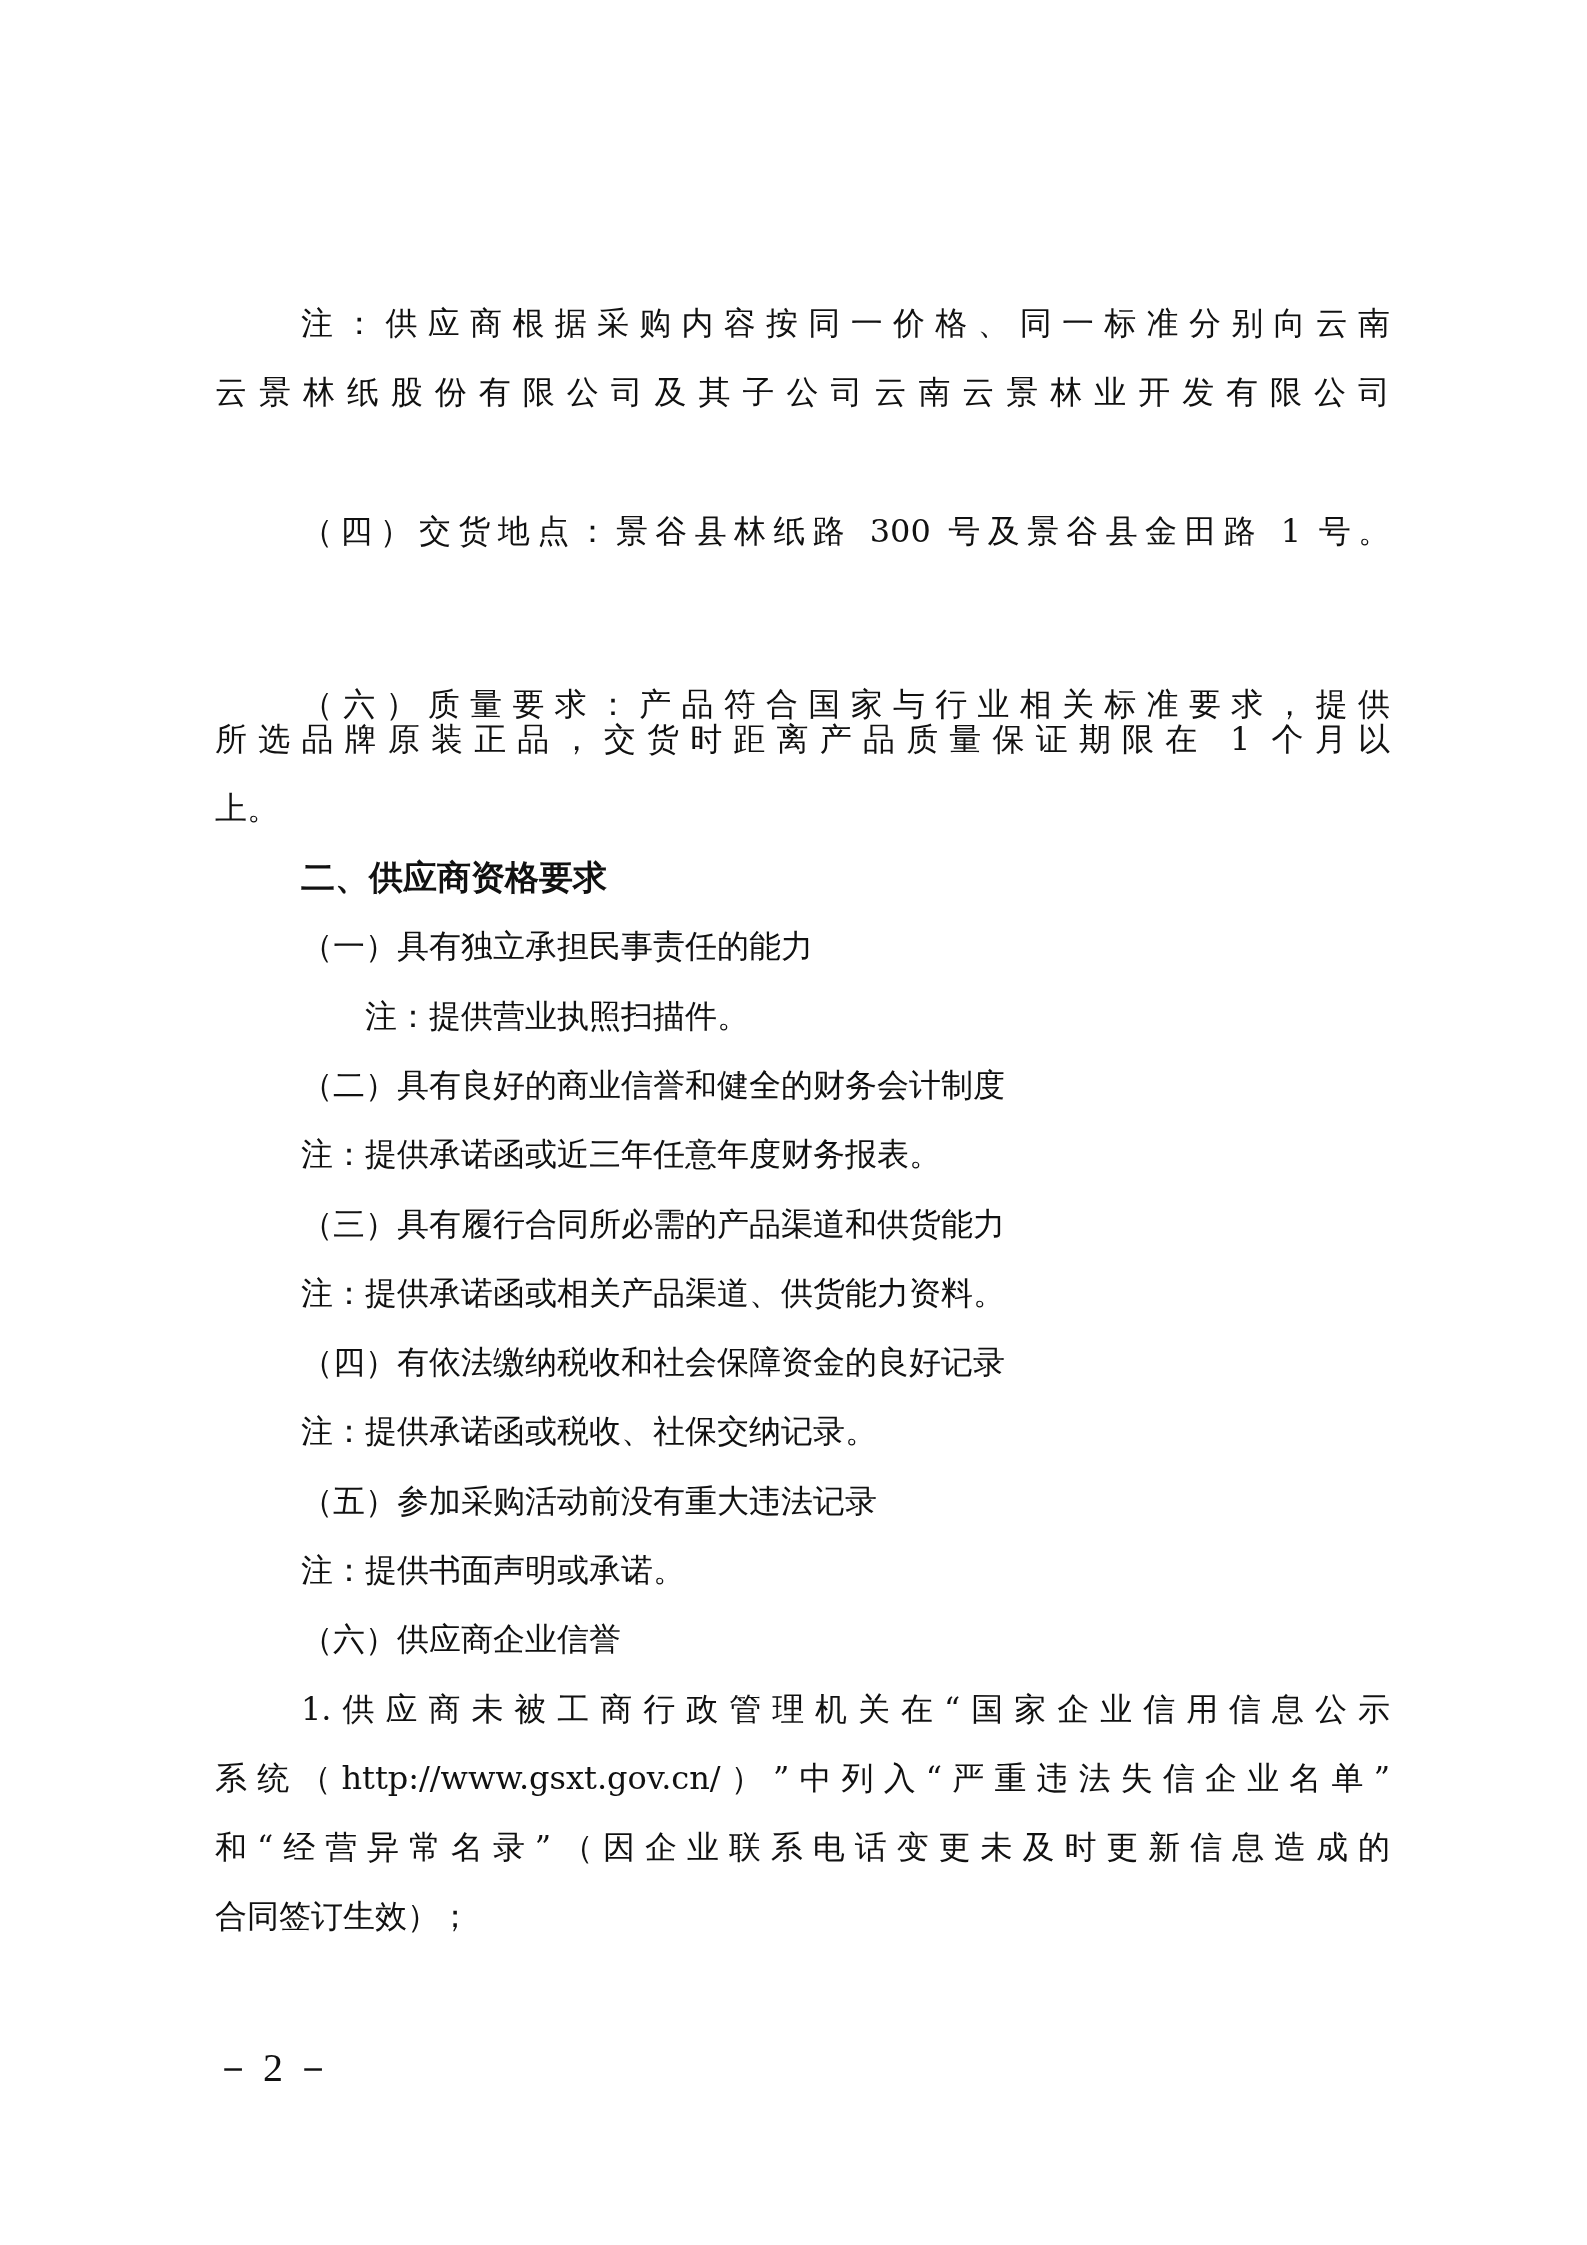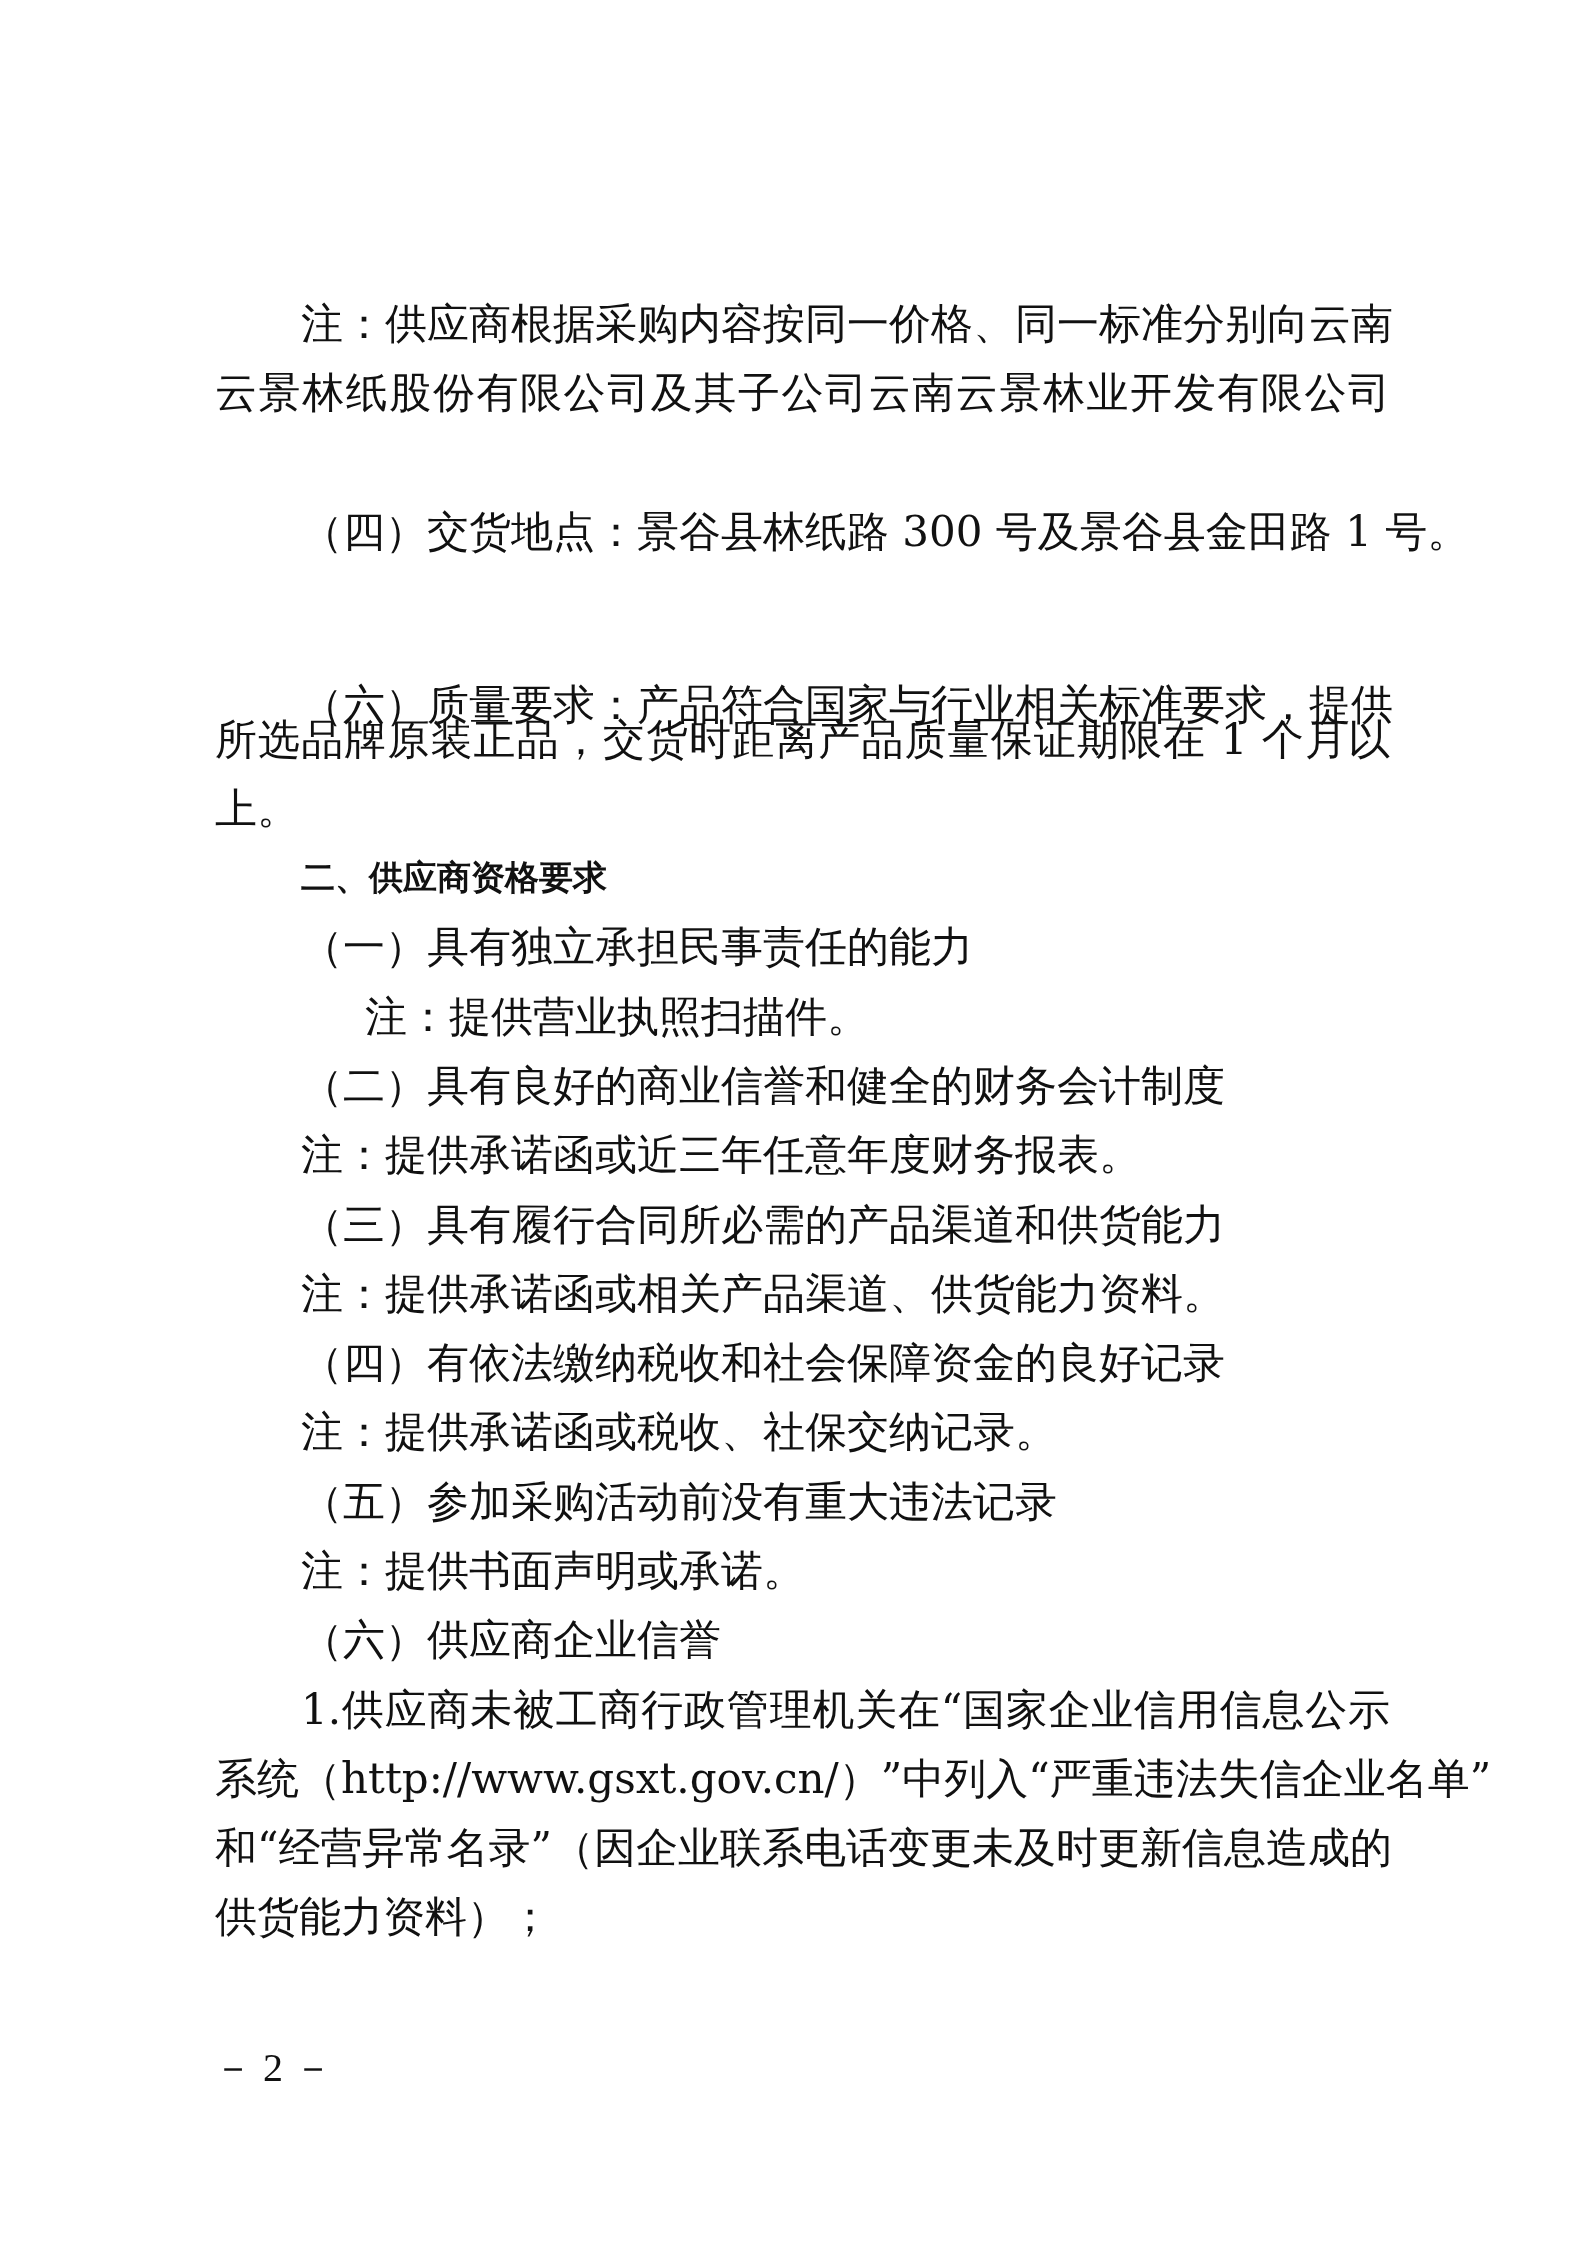--- a/index.html
+++ b/index.html
@@ -3,21 +3,21 @@
 <meta charset="utf-8">
 <style>
   html, body { margin: 0; padding: 0; background: #ffffff; }
   body { width: 1587px; height: 2245px; position: relative; overflow: hidden; }
   .page { position: absolute; left: 0; top: 0; width: 1587px; height: 2245px; background: #fff; }
   .line {
     position: absolute;
     height: 69px;
     line-height: 69px;
     font-family: "DejaVu Serif", "Liberation Serif", serif;
-    font-size: 42px;
+    font-size: 32px;
     color: #111;
     white-space: nowrap;
   }
   .full { left: 215px; width: 1175px; text-align: justify; text-align-last: justify; }
   .ind { left: 301px; }
   .ind-full { left: 301px; width: 1089px; text-align: justify; text-align-last: justify; }
   .ind2 { left: 365px; }
   .flush { left: 215px; }
   .head { font-family: "DejaVu Sans", "Liberation Sans", sans-serif; font-weight: bold; font-size: 34px; }
   .pagenum { position: absolute; left: 213px; top: 2040px; font-family: "Liberation Serif", serif; font-size: 40px; color: #111; white-space: pre; }
@@ -40,16 +40,16 @@
   <div class="line ind" style="top:1120px">注：提供承诺函或近三年任意年度财务报表。</div>
   <div class="line ind" style="top:1259px">注：提供承诺函或相关产品渠道、供货能力资料。</div>
   <div class="line ind" style="top:1328px">（四）有依法缴纳税收和社会保障资金的良好记录</div>
   <div class="line ind" style="top:1397px">注：提供承诺函或税收、社保交纳记录。</div>
   <div class="line ind" style="top:1467px">（五）参加采购活动前没有重大违法记录</div>
   <div class="line ind" style="top:1536px">注：提供书面声明或承诺。</div>
   <div class="line ind" style="top:1605px">（六）供应商企业信誉</div>
   <div class="line ind-full" style="top:1675px">1.供应商未被工商行政管理机关在“国家企业信用信息公示</div>
   <div class="line full" style="top:1744px">系统（http://www.gsxt.gov.cn/）”中列入“严重违法失信企业名单”</div>
   <div class="line full" style="top:1813px">和“经营异常名录”（因企业联系电话变更未及时更新信息造成的</div>
-  <div class="line flush" style="top:1882px">供货能力资料）；</div>
+  <div class="line flush" style="top:1882px">合同签订生效）；</div>
 
   <div class="pagenum">－ 2 －</div>
 </div>
 
 </body></html>

